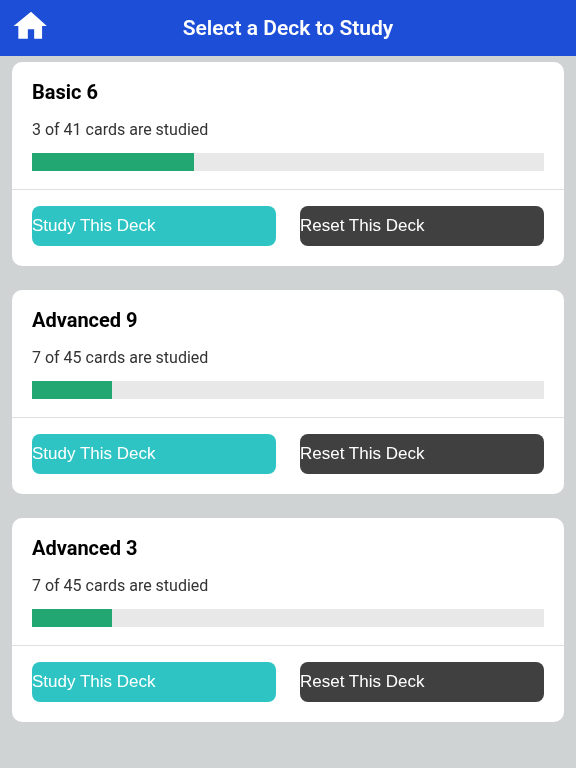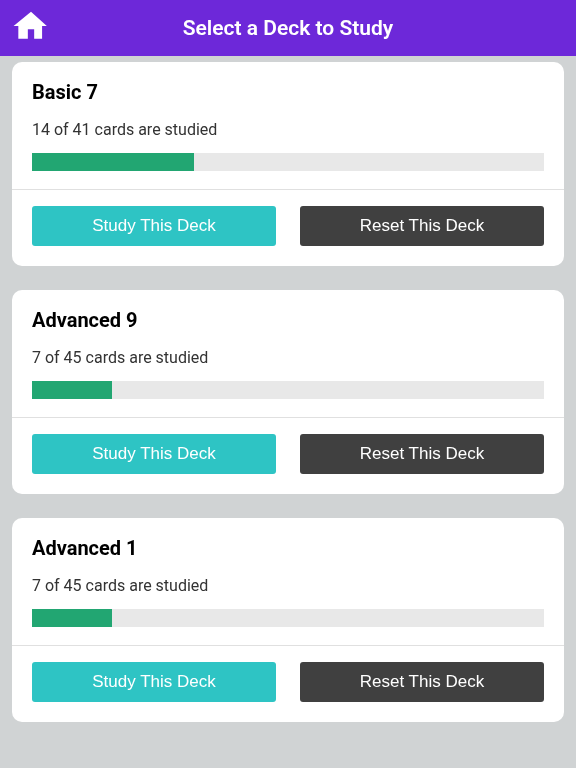--- a/index.html
+++ b/index.html
@@ -8,21 +8,21 @@
       box-sizing: border-box;
     }
     body {
       font-family: -apple-system, BlinkMacSystemFont, 'Segoe UI', Roboto, Helvetica, Arial, sans-serif;
       background: #d0d3d4;
       width: 576px;
       height: 768px;
       overflow: hidden;
     }
     .header {
-      background: #6d28d9;
+      background: #1d4ed8;
       height: 56px;
       display: flex;
       align-items: center;
       position: relative;
       padding: 0 12px;
     }
     .home-icon {
       width: 38px;
       height: 38px;
       color: white;
@@ -69,28 +69,28 @@
       height: 1px;
       background: #e0e0e0;
       margin: 18px -20px 16px -20px;
     }
     .button-row {
       display: flex;
       gap: 24px;
     }
     .btn {
       flex: 1;
-      padding: 10px 11px;
+      padding: 10px 0;
       border: none;
       color: white;
       font-size: 17px;
       font-weight: 400;
-      border-radius: 3px;
+      border-radius: 8px;
       cursor: pointer;
-      text-align: center;
+      text-align: left;
     }
     .btn-study {
       background: #2ec4c4;
     }
     .btn-reset {
       background: #404040;
     }
   </style>
 </head>
 <body>
@@ -100,22 +100,22 @@
     <svg class="home-icon" viewBox="0 0 24 24" fill="white">
       <path d="M12 3l10 9h-3v8h-5v-6h-4v6H4v-8H1l11-9z"></path>
     </svg>
   </div>
   <div class="header-title">Select a Deck to Study</div>
 </div>
 
 <div class="deck-list">
 
   <div class="deck-card">
-    <div class="deck-title">Basic 7</div>
-    <div class="deck-status">14 of 41 cards are studied</div>
+    <div class="deck-title">Basic 6</div>
+    <div class="deck-status">3 of 41 cards are studied</div>
     <div class="progress-bar">
       <div class="progress-fill" style="width:31.7%"></div>
     </div>
     <div class="divider"></div>
     <div class="button-row">
       <button class="btn btn-study">Study This Deck</button>
       <button class="btn btn-reset">Reset This Deck</button>
     </div>
   </div>
 
@@ -126,21 +126,21 @@
       <div class="progress-fill" style="width:15.6%"></div>
     </div>
     <div class="divider"></div>
     <div class="button-row">
       <button class="btn btn-study">Study This Deck</button>
       <button class="btn btn-reset">Reset This Deck</button>
     </div>
   </div>
 
   <div class="deck-card">
-    <div class="deck-title">Advanced 1</div>
+    <div class="deck-title">Advanced 3</div>
     <div class="deck-status">7 of 45 cards are studied</div>
     <div class="progress-bar">
       <div class="progress-fill" style="width:15.6%"></div>
     </div>
     <div class="divider"></div>
     <div class="button-row">
       <button class="btn btn-study">Study This Deck</button>
       <button class="btn btn-reset">Reset This Deck</button>
     </div>
   </div>

